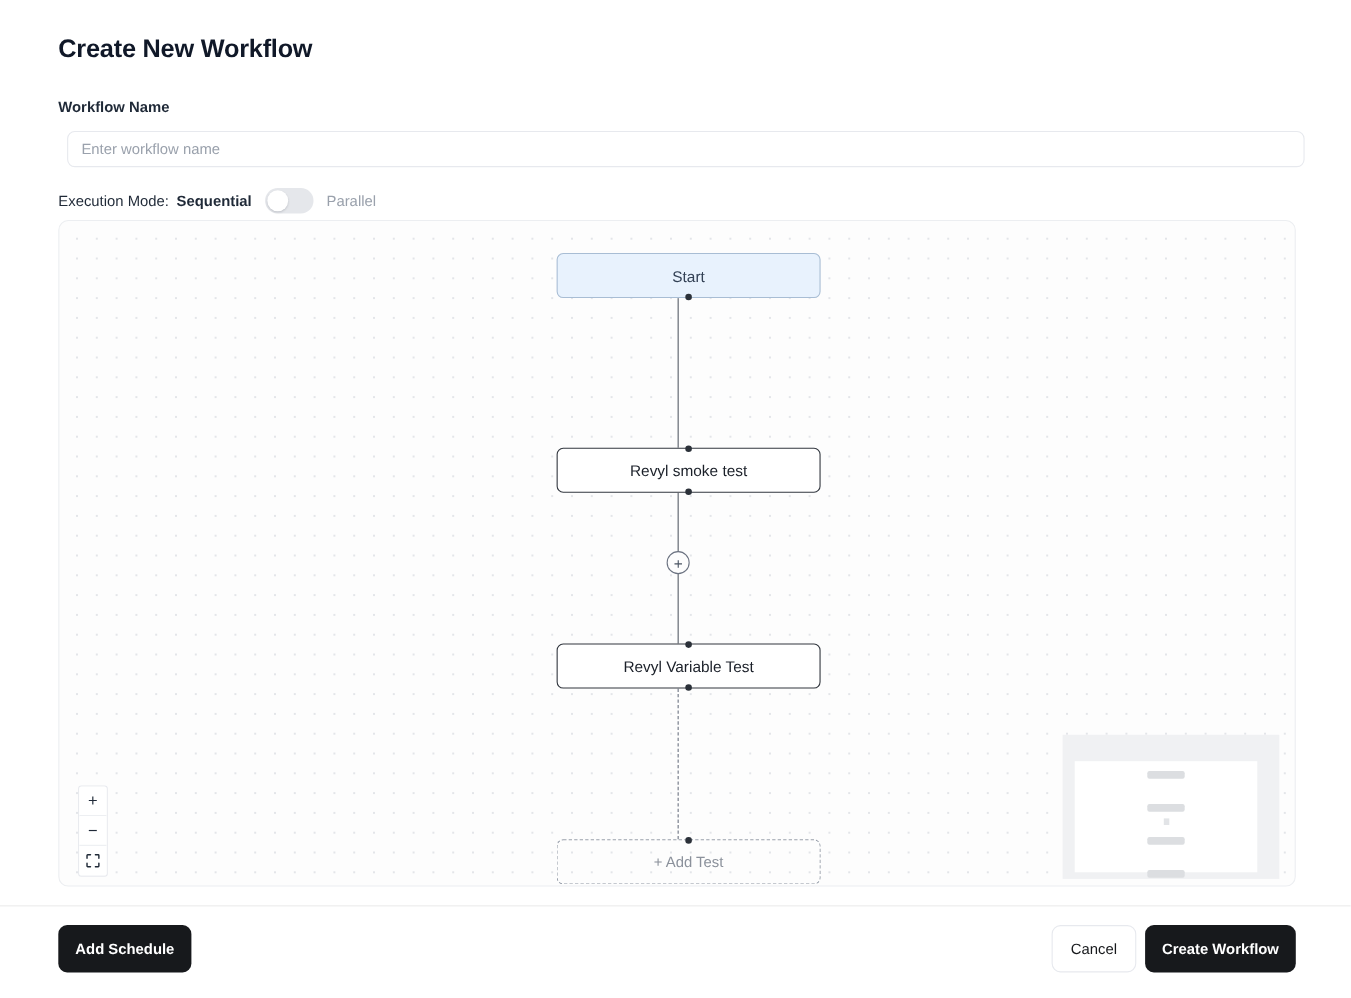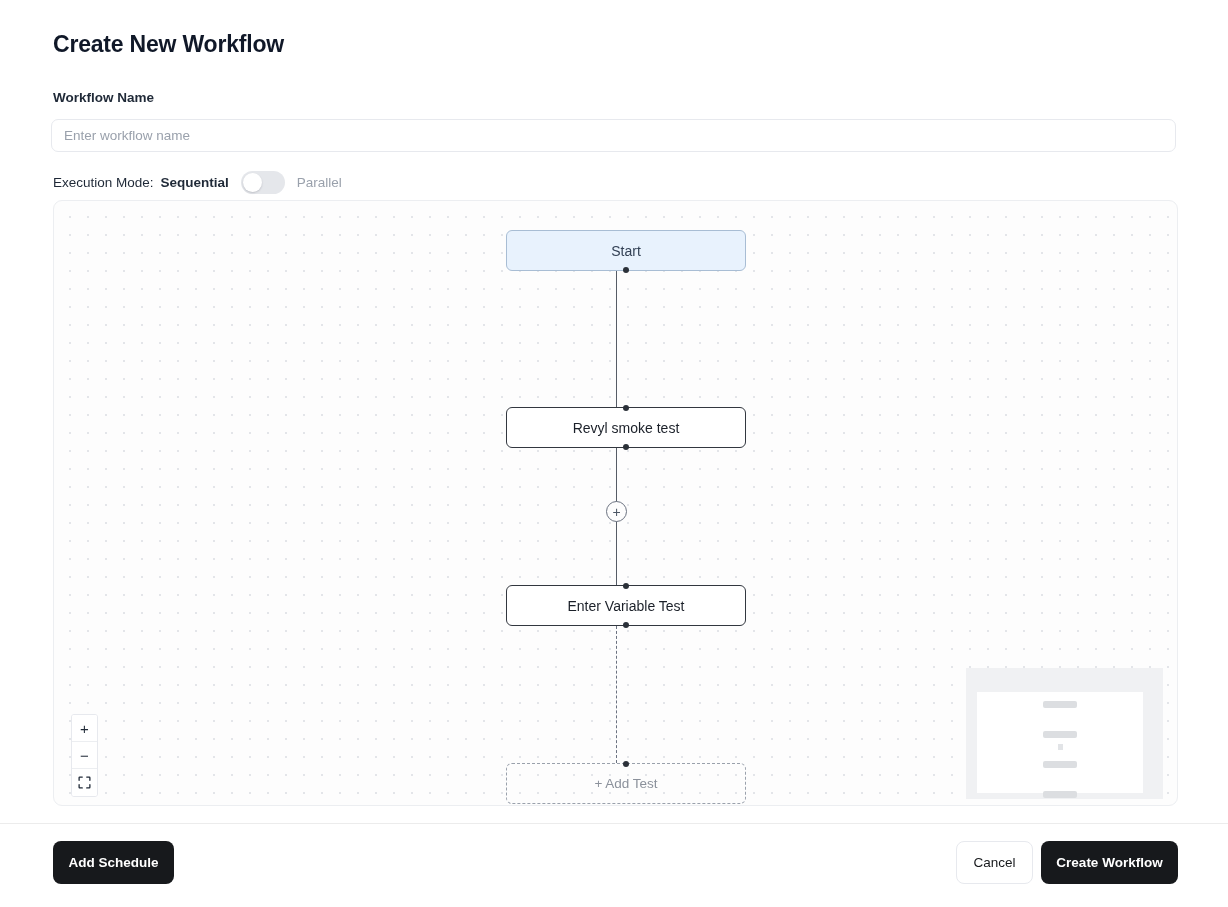--- a/index.html
+++ b/index.html
@@ -31,21 +31,21 @@
   
   .field-label {
     position: absolute;
     left: 53px; top: 90px;
     font-size: 13.5px;
     font-weight: bold;
     color: #1f2937;
   }
   .name-input {
     position: absolute;
-    left: 51px; top: 119px;
+    left: 61px; top: 119px;
     width: 1125px; height: 33px;
     border: 1px solid #e7e9ee;
     border-radius: 7px;
     background: #ffffff;
     padding: 0 12px;
     font-family: "Liberation Sans", sans-serif;
     font-size: 13.5px;
     color: #111827;
     outline: none;
   }
@@ -292,21 +292,21 @@
         <span class="port top"></span>
         <span>Revyl smoke test</span>
         <span class="port bot"></span>
       </div>
 
       <div class="edge" style="left:563px; top:247px; height:137px;"></div>
       <div class="add-edge-btn" style="left:552px; top:300px;">+</div>
 
       <div class="node" style="left:452px; top:384px;">
         <span class="port top"></span>
-        <span>Enter Variable Test</span>
+        <span>Revyl Variable Test</span>
         <span class="port bot"></span>
       </div>
 
       <div class="edge dashed" style="left:563px; top:425px; height:137px;"></div>
 
       <div class="node add" style="left:452px; top:562px;">
         <span class="port top" style="background:#2b3139;"></span>
         <span>+ Add Test</span>
       </div>
 

